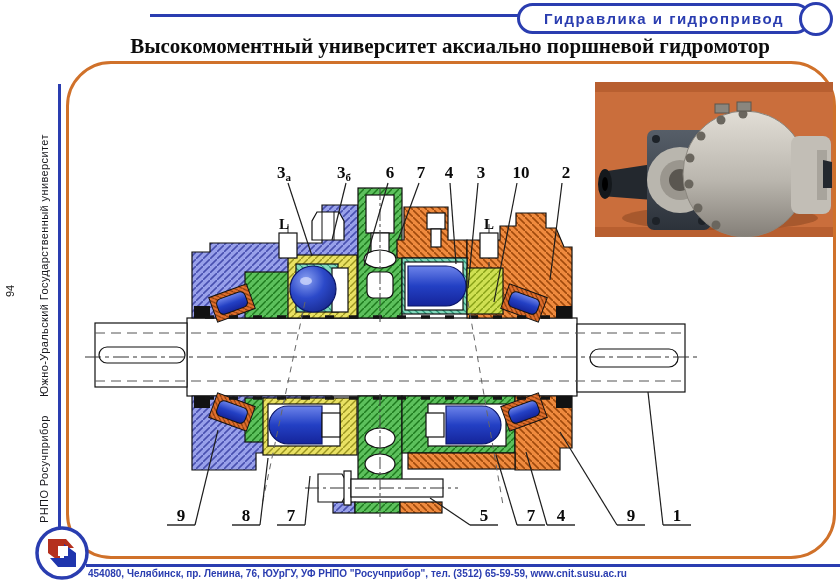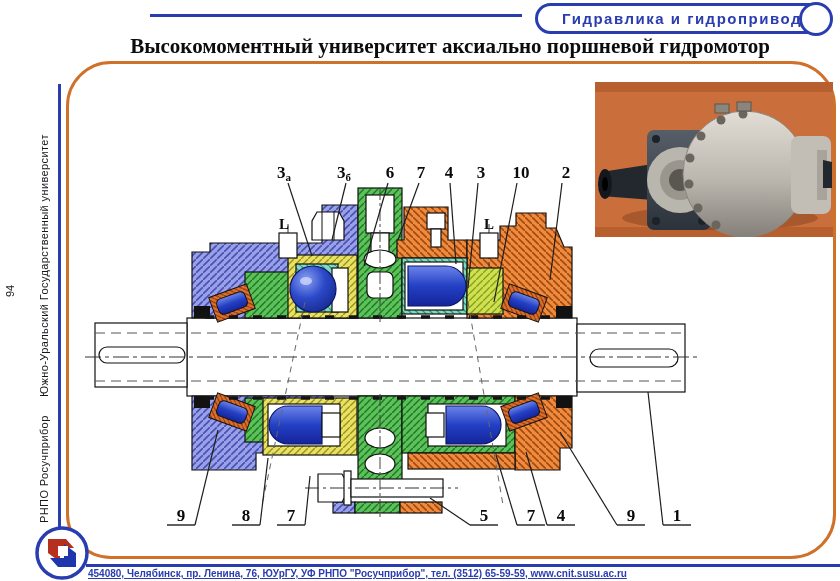--- a/index.html
+++ b/index.html
@@ -1,36 +1,36 @@
 <!DOCTYPE html>
 <html style="--accent-blue: #2a3db0; --frame-orange: #d0712a; --text-dark: #17171c; --photo-bg: #ca6e3c; --hatch-blue: #98a0ea; --hatch-green: #5cc05c; --hatch-orange: #ef8a3e; --hatch-yellow: #e9e163; --hatch-teal: #82d9bd; --hatch-yellowgreen: #cfe052; --piston-blue: #2340c4; --logo-red: #b5301e; --logo-blue: #1f35ad;"><head>
 <meta charset="utf-8">
 <style>
   html,body{margin:0;padding:0;background:#fff;}
   .slide{position:relative;width:840px;height:581px;background:#ffffff;overflow:hidden;
          font-family:"Liberation Sans",sans-serif;}
 
   
   .header-line{position:absolute;left:150px;top:14px;width:372px;height:3px;background:var(--accent-blue);}
-  .header-pill{position:absolute;left:535px;top:3px;width:288px;height:25px;border:3px solid var(--accent-blue);
+  .header-pill{position:absolute;left:517px;top:3px;width:288px;height:25px;border:3px solid var(--accent-blue);
                border-radius:16px;background:#fff;display:flex;align-items:center;justify-content:center;
                font-weight:bold;font-size:15px;letter-spacing:1.5px;color:var(--accent-blue);z-index:2;}
   .header-circle{position:absolute;left:799px;top:2px;width:28px;height:28px;border:3px solid var(--accent-blue);
                border-radius:50%;background:#fff;z-index:3;}
 
   .page-title{position:absolute;left:64px;top:34px;width:772px;text-align:center;
               font-family:"Liberation Serif",serif;font-weight:bold;font-size:21px;color:#0c0c0c;}
 
   .content-frame{position:absolute;left:66px;top:61px;width:764px;height:492px;
                  border:3px solid var(--frame-orange);border-radius:45px;}
 
   .accent-vline{position:absolute;left:58px;top:84px;width:3px;height:456px;background:var(--accent-blue);}
   .footer-line{position:absolute;left:86px;top:564px;width:754px;height:3px;background:var(--accent-blue);}
   .footer-address{position:absolute;left:88px;top:568px;font-size:10px;font-weight:bold;
-                  color:var(--accent-blue);white-space:nowrap;text-decoration:underline;}
+                  color:var(--accent-blue);white-space:nowrap;}
 
   .vtext{position:absolute;transform:rotate(-90deg);transform-origin:0 0;white-space:nowrap;
          font-size:11px;color:var(--text-dark);letter-spacing:.4px;}
   .vnum{position:absolute;transform:rotate(-90deg);transform-origin:0 0;white-space:nowrap;
         font-size:11px;color:#222;}
 
   .product-photo{position:absolute;left:595px;top:82px;width:238px;height:155px;background:var(--photo-bg);}
 
   .org-logo{position:absolute;left:33px;top:524px;width:58px;height:58px;z-index:4;}
 

